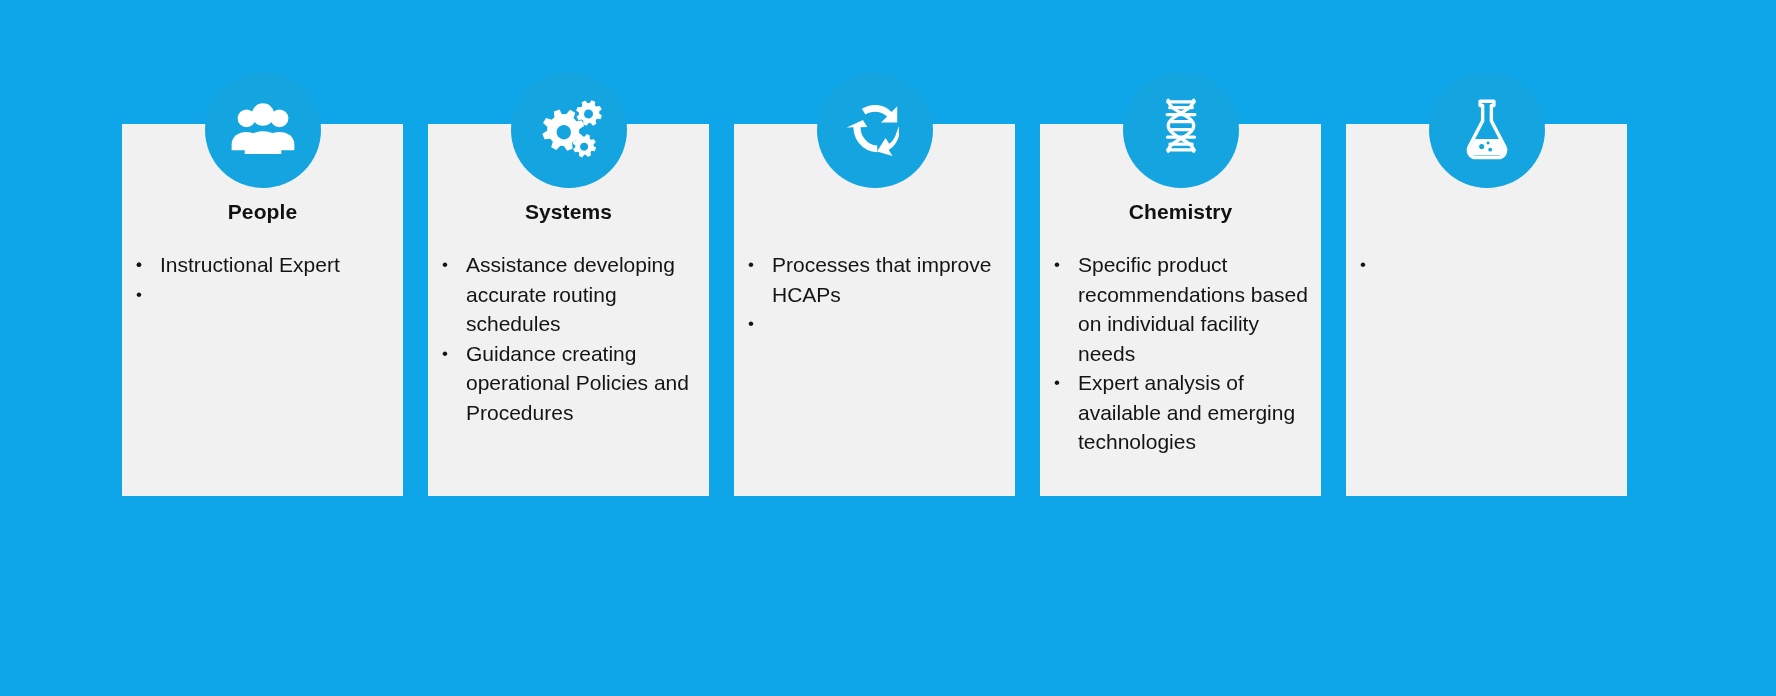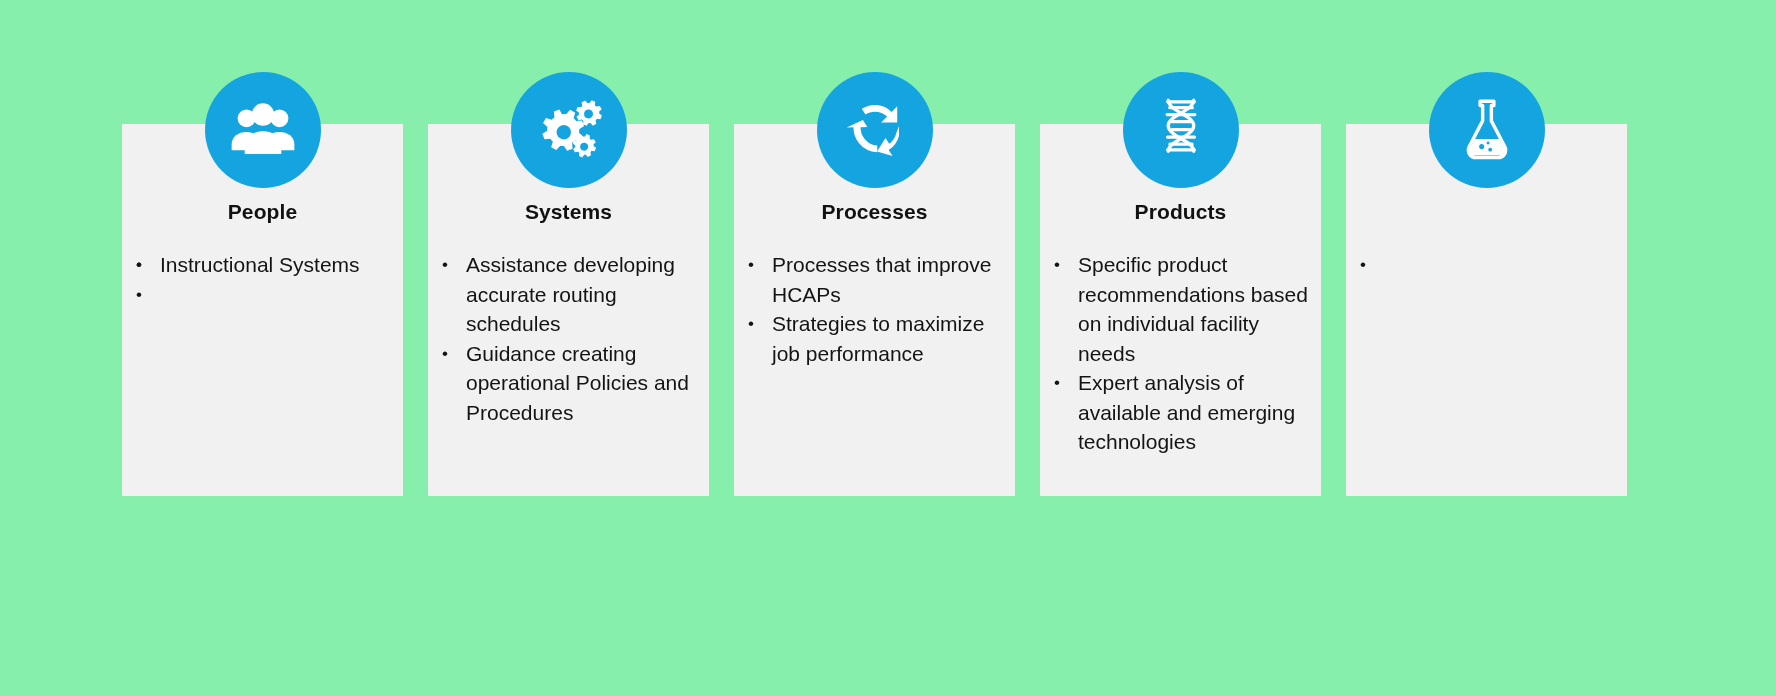--- a/index.html
+++ b/index.html
@@ -12,21 +12,21 @@
     width: 1776px;
     height: 696px;
     font-family: "Liberation Sans", sans-serif;
     overflow: hidden;
   }
 
   #stage {
     position: relative;
     width: 1776px;
     height: 696px;
-    background: #86efac;
+    background: #0ea5e9;
   }
 
   .columns {
     position: absolute;
     left: 122px;
     top: 72px;
     width: 1530px;
     height: 430px;
     display: flex;
     flex-direction: row;
@@ -140,21 +140,21 @@
       <path d="M2.5 45.5c0-7.2 6.3-11.6 14-11.6s14 4.4 14 11.6v5.5h-28z"></path>
       <circle cx="47.5" cy="21" r="8.4"></circle>
       <path d="M33.5 45.5c0-7.2 6.3-11.6 14-11.6s14 4.4 14 11.6v5.5h-28z"></path>
       <circle cx="32" cy="17.5" r="10.6"></circle>
       <path d="M14.8 47.2c0-8.7 7.7-14.1 17.2-14.1s17.2 5.4 17.2 14.1v7.3H14.8z"></path>
     </svg>
         </div>
         <div class="col-title">People</div>
         <ul class="bullets">
           <li><span class="dot">•</span></li>
-          <li><span class="dot">•</span><span class="btext">Instructional Systems</span></li>
+          <li><span class="dot">•</span><span class="btext">Instructional Expert</span></li>
           <li><span class="dot">•</span></li>
         </ul>
       </div>
       <div class="column">
         <div class="card"></div>
         <div class="icon-badge">
     <svg viewBox="0 0 64 64" aria-hidden="true">
       <path d="M25.6 17.6l-2.6-4.9-5.2 2 .5 5.5c-1 .6-1.9 1.3-2.7 2.1l-5.3-1.7-2.7 4.9 4.1 3.7c-.2 1.1-.3 2.3-.2 3.4l-4.6 3 2 5.2 5.5-.5c.7 1 1.5 1.8 2.4 2.6l-1.6 5.3 4.9 2.7 3.7-4.1c1.1.2 2.3.3 3.4.2l3 4.6 5.2-2-.5-5.5c1-.7 1.9-1.5 2.6-2.4l5.3 1.6 2.7-4.9-4.1-3.7c.2-1.1.3-2.3.2-3.4l4.6-3-2-5.2-5.5.5c-.7-1-1.5-1.8-2.4-2.6l1.6-5.3-4.9-2.7-3.7 4.1c-1.1-.2-2.3-.3-3.4-.2zm1.9 9.7a6.8 6.8 0 1 1-1.5 13.5 6.8 6.8 0 0 1 1.5-13.5z"></path>
       <path d="M49.3 6.6l-2.2-2.4-3.2 1.9.6 3.2c-.5.4-.9.9-1.2 1.4l-3.2-.4-1.4 3.4 2.6 1.9c0 .6 0 1.2.2 1.8l-2.4 2.2 1.9 3.2 3.2-.6c.4.5.9.9 1.4 1.3l-.4 3.2 3.4 1.4 1.9-2.6c.6.1 1.2.1 1.8 0l2.2 2.4 3.2-1.9-.6-3.2c.5-.4.9-.9 1.3-1.4l3.2.4 1.4-3.4-2.6-1.9c.1-.6.1-1.2 0-1.8l2.4-2.2-1.9-3.2-3.2.6c-.4-.5-.9-.9-1.4-1.3l.4-3.2-3.4-1.4-1.9 2.6c-.6-.1-1.2-.1-1.8 0zm1.1 6.1a4.2 4.2 0 1 1-.9 8.3 4.2 4.2 0 0 1 .9-8.3z"></path>
       <path d="M45.2 38.4l-2-2.2-2.9 1.7.5 2.9c-.4.3-.8.8-1.1 1.2l-2.9-.3-1.3 3.1 2.4 1.7c0 .5 0 1.1.1 1.6l-2.1 2 1.7 2.9 2.9-.5c.3.4.8.8 1.2 1.1l-.3 2.9 3.1 1.3 1.7-2.4c.5 0 1.1 0 1.6-.1l2 2.1 2.9-1.7-.5-2.9c.4-.3.8-.8 1.1-1.2l2.9.3 1.3-3.1-2.4-1.7c.1-.5.1-1.1 0-1.6l2.1-2-1.7-2.9-2.9.5c-.3-.4-.8-.8-1.2-1.1l.3-2.9-3.1-1.3-1.7 2.4c-.5 0-1.1 0-1.6.1zm1 5.5a3.8 3.8 0 1 1-.8 7.5 3.8 3.8 0 0 1 .8-7.5z"></path>
@@ -168,40 +168,39 @@
       </div>
       <div class="column">
         <div class="card"></div>
         <div class="icon-badge">
     <svg viewBox="0 0 64 64" aria-hidden="true">
       <path d="M32 8.5c6.1 0 11.6 2.5 15.6 6.5l5.3-5.3v15.2H37.7l5.7-5.7a17 17 0 0 0-11.4-4.4c-3.3 0-6.4.9-9 2.6l-3.4-5.3A23 23 0 0 1 32 8.5z"></path>
       <path d="M54.6 37.3a23.5 23.5 0 0 1-9.7 13.6l3.6 5.6-14.6-4.2 8-12.8 3.5 5.5a17 17 0 0 0 6.6-9.9l2.6-6.9z"></path>
       <path d="M13.1 24.1l4.2 6.5-6.4.2a17 17 0 0 0 3.9 11.1 17 17 0 0 0 11.8 6.2v6.3A23.3 23.3 0 0 1 9.1 45.6 23.3 23.3 0 0 1 4.2 31l-6.4.2z" transform="translate(7.5 -1.5)"></path>
     </svg>
         </div>
-        <div class="col-title">Processes</div>
         <ul class="bullets">
           <li><span class="dot">•</span><span class="btext">Processes that improve HCAPs</span></li>
-          <li><span class="dot">•</span><span class="btext">Strategies to maximize job performance</span></li>
+          <li><span class="dot">•</span></li>
         </ul>
       </div>
       <div class="column">
         <div class="card"></div>
         <div class="icon-badge">
     <svg viewBox="0 0 64 64" aria-hidden="true">
       <g fill="none" stroke="#ffffff" stroke-width="3.1" stroke-linecap="round">
         <path d="M20 4c0 10 24 14 24 24s-24 14-24 24"></path>
         <path d="M44 4c0 10-24 14-24 24s24 14 24 24"></path>
         <path d="M21.4 11h21.2M19 17.5h26M19.4 38.8h25.2M21.6 45.3h20.8"></path>
         <path d="M23.5 24.2h17M23.5 31.6h17"></path>
         <path d="M19.5 5.5h25M19.5 50.7h25"></path>
       </g>
     </svg>
         </div>
-        <div class="col-title">Products</div>
+        <div class="col-title">Chemistry</div>
         <ul class="bullets">
           <li><span class="dot">•</span><span class="btext">Specific product recommendations based on individual facility needs</span></li>
           <li><span class="dot">•</span><span class="btext">Expert analysis of available and emerging technologies</span></li>
         </ul>
       </div>
       <div class="column centered">
         <div class="card"></div>
         <div class="icon-badge">
     <svg viewBox="0 0 64 64" aria-hidden="true">
       <path d="M25.5 5h13v4h-2.4v14.4l12.6 24.2c2.5 4.8-.9 10.4-6.2 10.4H21.5c-5.3 0-8.7-5.6-6.2-10.4l12.6-24.2V9h-2.4V5z" fill="none" stroke="#ffffff" stroke-width="3.2" stroke-linejoin="round"></path>

